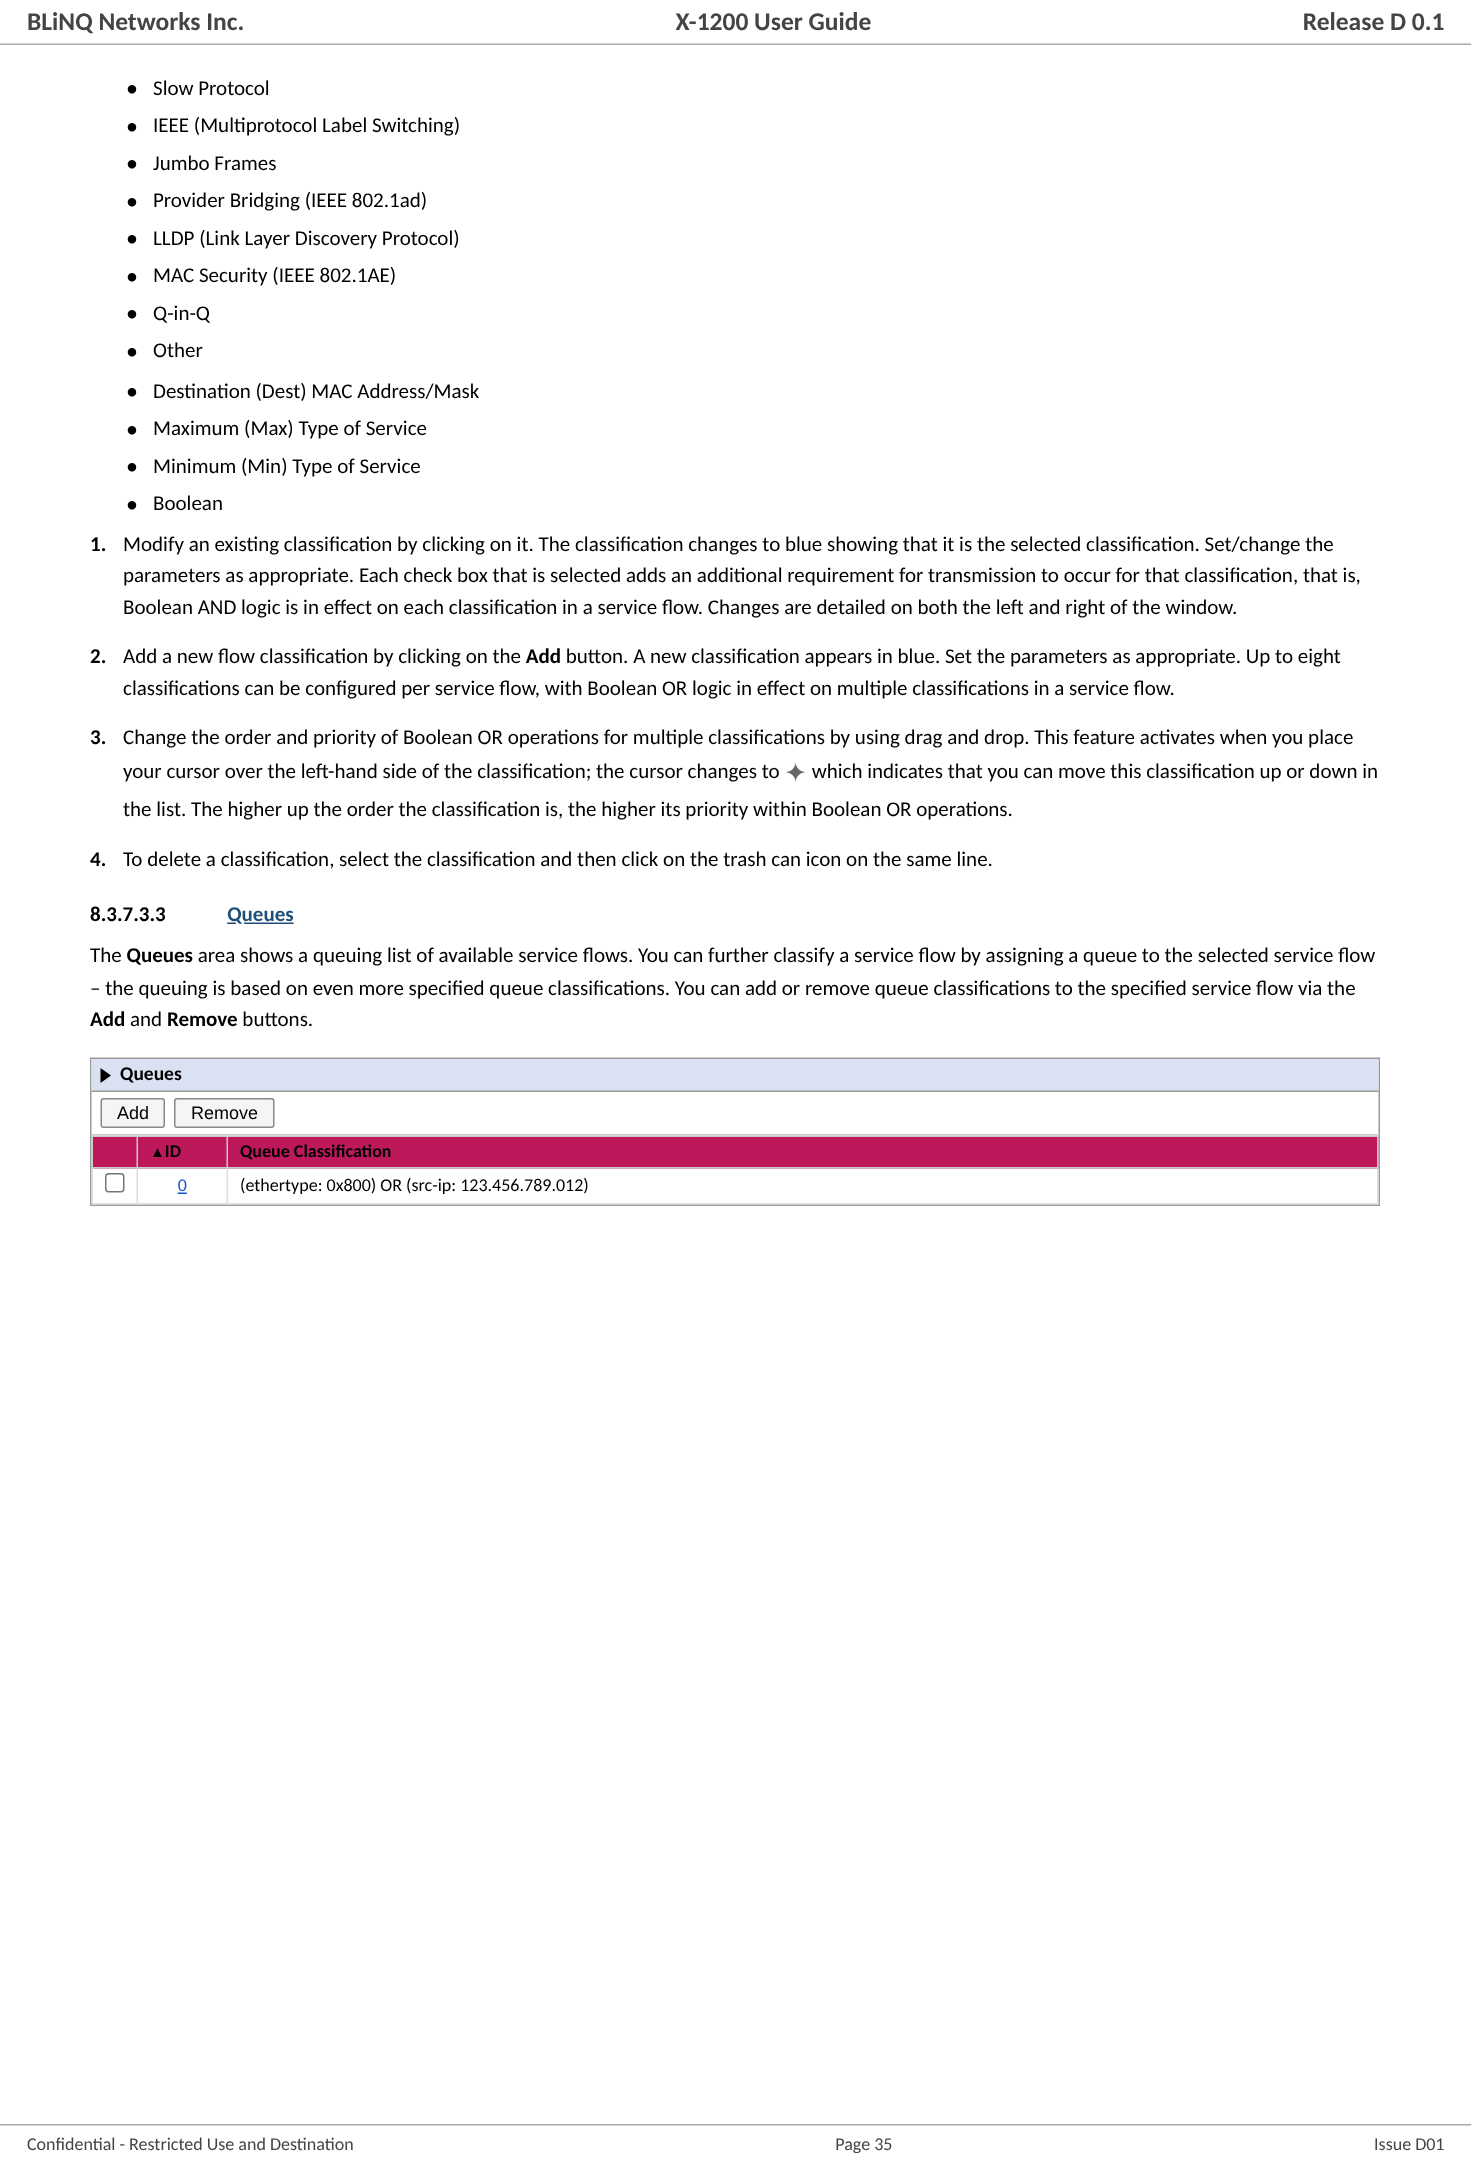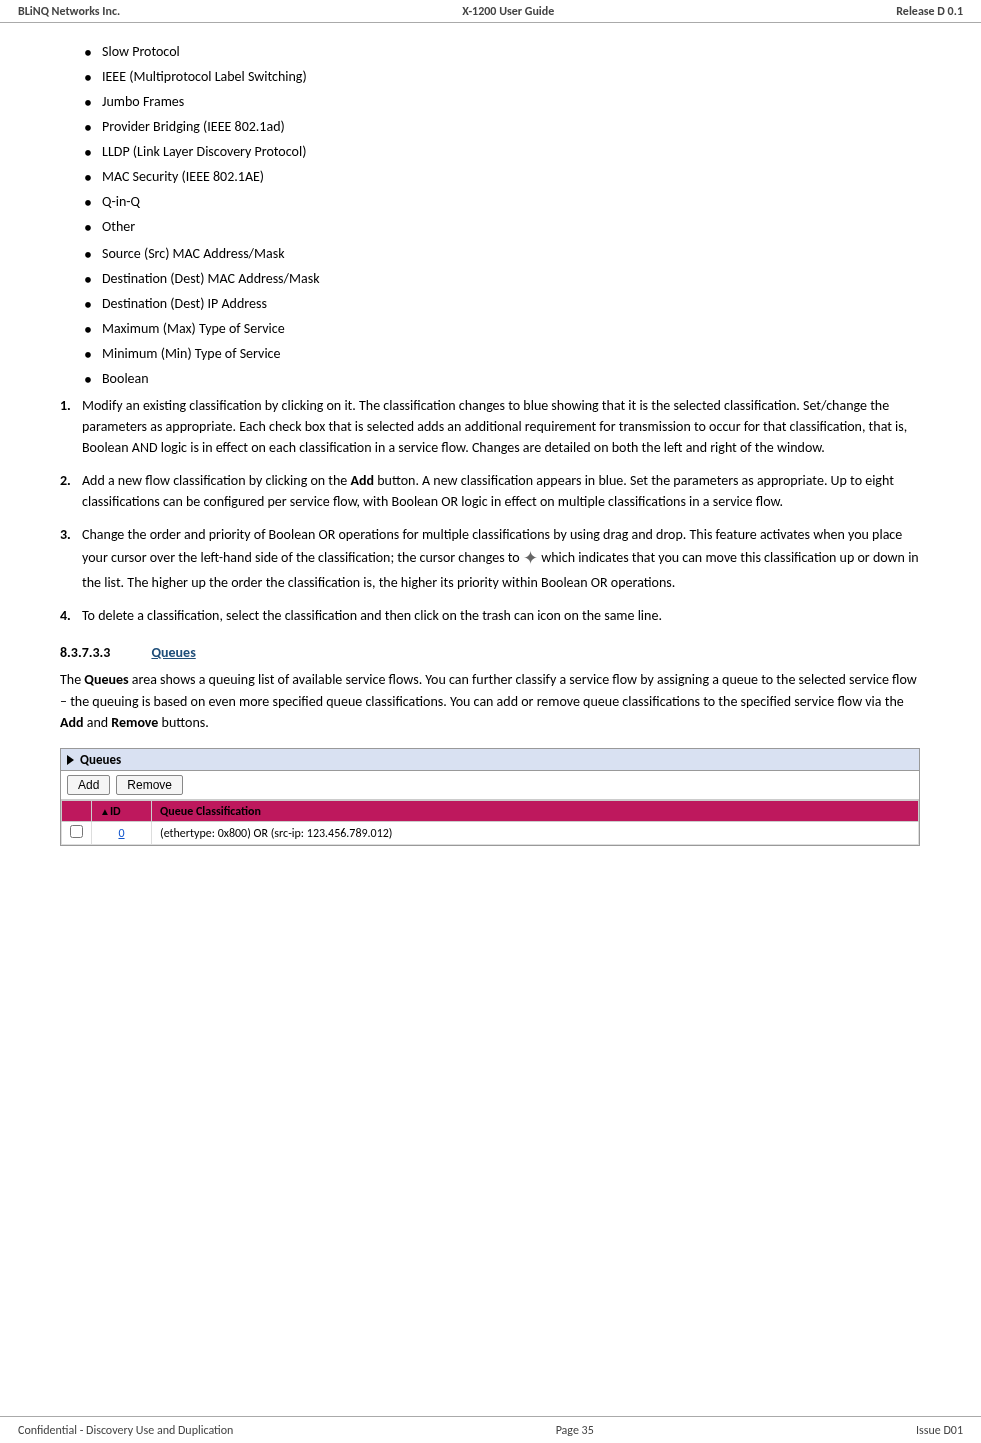--- a/index.html
+++ b/index.html
@@ -13,21 +13,21 @@
       position: relative;
     }
 
     
     .page-header {
       display: flex;
       justify-content: space-between;
       align-items: center;
       padding: 4px 18px;
       border-bottom: 1px solid #aaa;
-      font-size: 12px;
+      font-size: 17px;
       color: #444;
     }
     .page-header-left { font-weight: 600; }
     .page-header-center { font-weight: 600; }
     .page-header-right { font-weight: 600; }
 
     
     .page-footer {
       position: absolute;
       bottom: 0;
@@ -205,23 +205,21 @@
       <li>IEEE (Multiprotocol Label Switching)</li>
       <li>Jumbo Frames</li>
       <li>Provider Bridging (IEEE 802.1ad)</li>
       <li>LLDP (Link Layer Discovery Protocol)</li>
       <li>MAC Security (IEEE 802.1AE)</li>
       <li>Q-in-Q</li>
       <li>Other</li>
     </ul>
 
   <ul class="doc-list" id="bullet-list-2">
-  <li>Source (Src) MAC Address/Mask</li>
       <li>Destination (Dest) MAC Address/Mask</li>
-      <li>Destination (Dest) IP Address</li>
       <li>Maximum (Max) Type of Service</li>
       <li>Minimum (Min) Type of Service</li>
       <li>Boolean</li>
     </ul>
 
   <ol class="doc-numbered" id="numbered-list">
   <li>
         <span class="num">1.</span>
         <span class="content">Modify an existing classification by clicking on it. The classification changes to blue showing that it is the selected classification. Set/change the parameters as appropriate. Each check box that is selected adds an additional requirement for transmission to occur for that classification, that is, Boolean AND logic is in effect on each classification in a service flow. Changes are detailed on both the left and right of the window.</span>
       </li>
@@ -272,16 +270,16 @@
           <td class="id-cell">0</td>
           <td>(ethertype: 0x800) OR (src-ip: 123.456.789.012)</td>
         </tr>
       </tbody>
     </table>
   </div>
 
 </div>
 
 <div class="page-footer">
-  <span>Confidential - Discovery Use and Duplication</span>
+  <span>Confidential - Restricted Use and Destination</span>
   <span>Page 35</span>
   <span>Issue D01</span>
 </div>
 
 </body></html>

